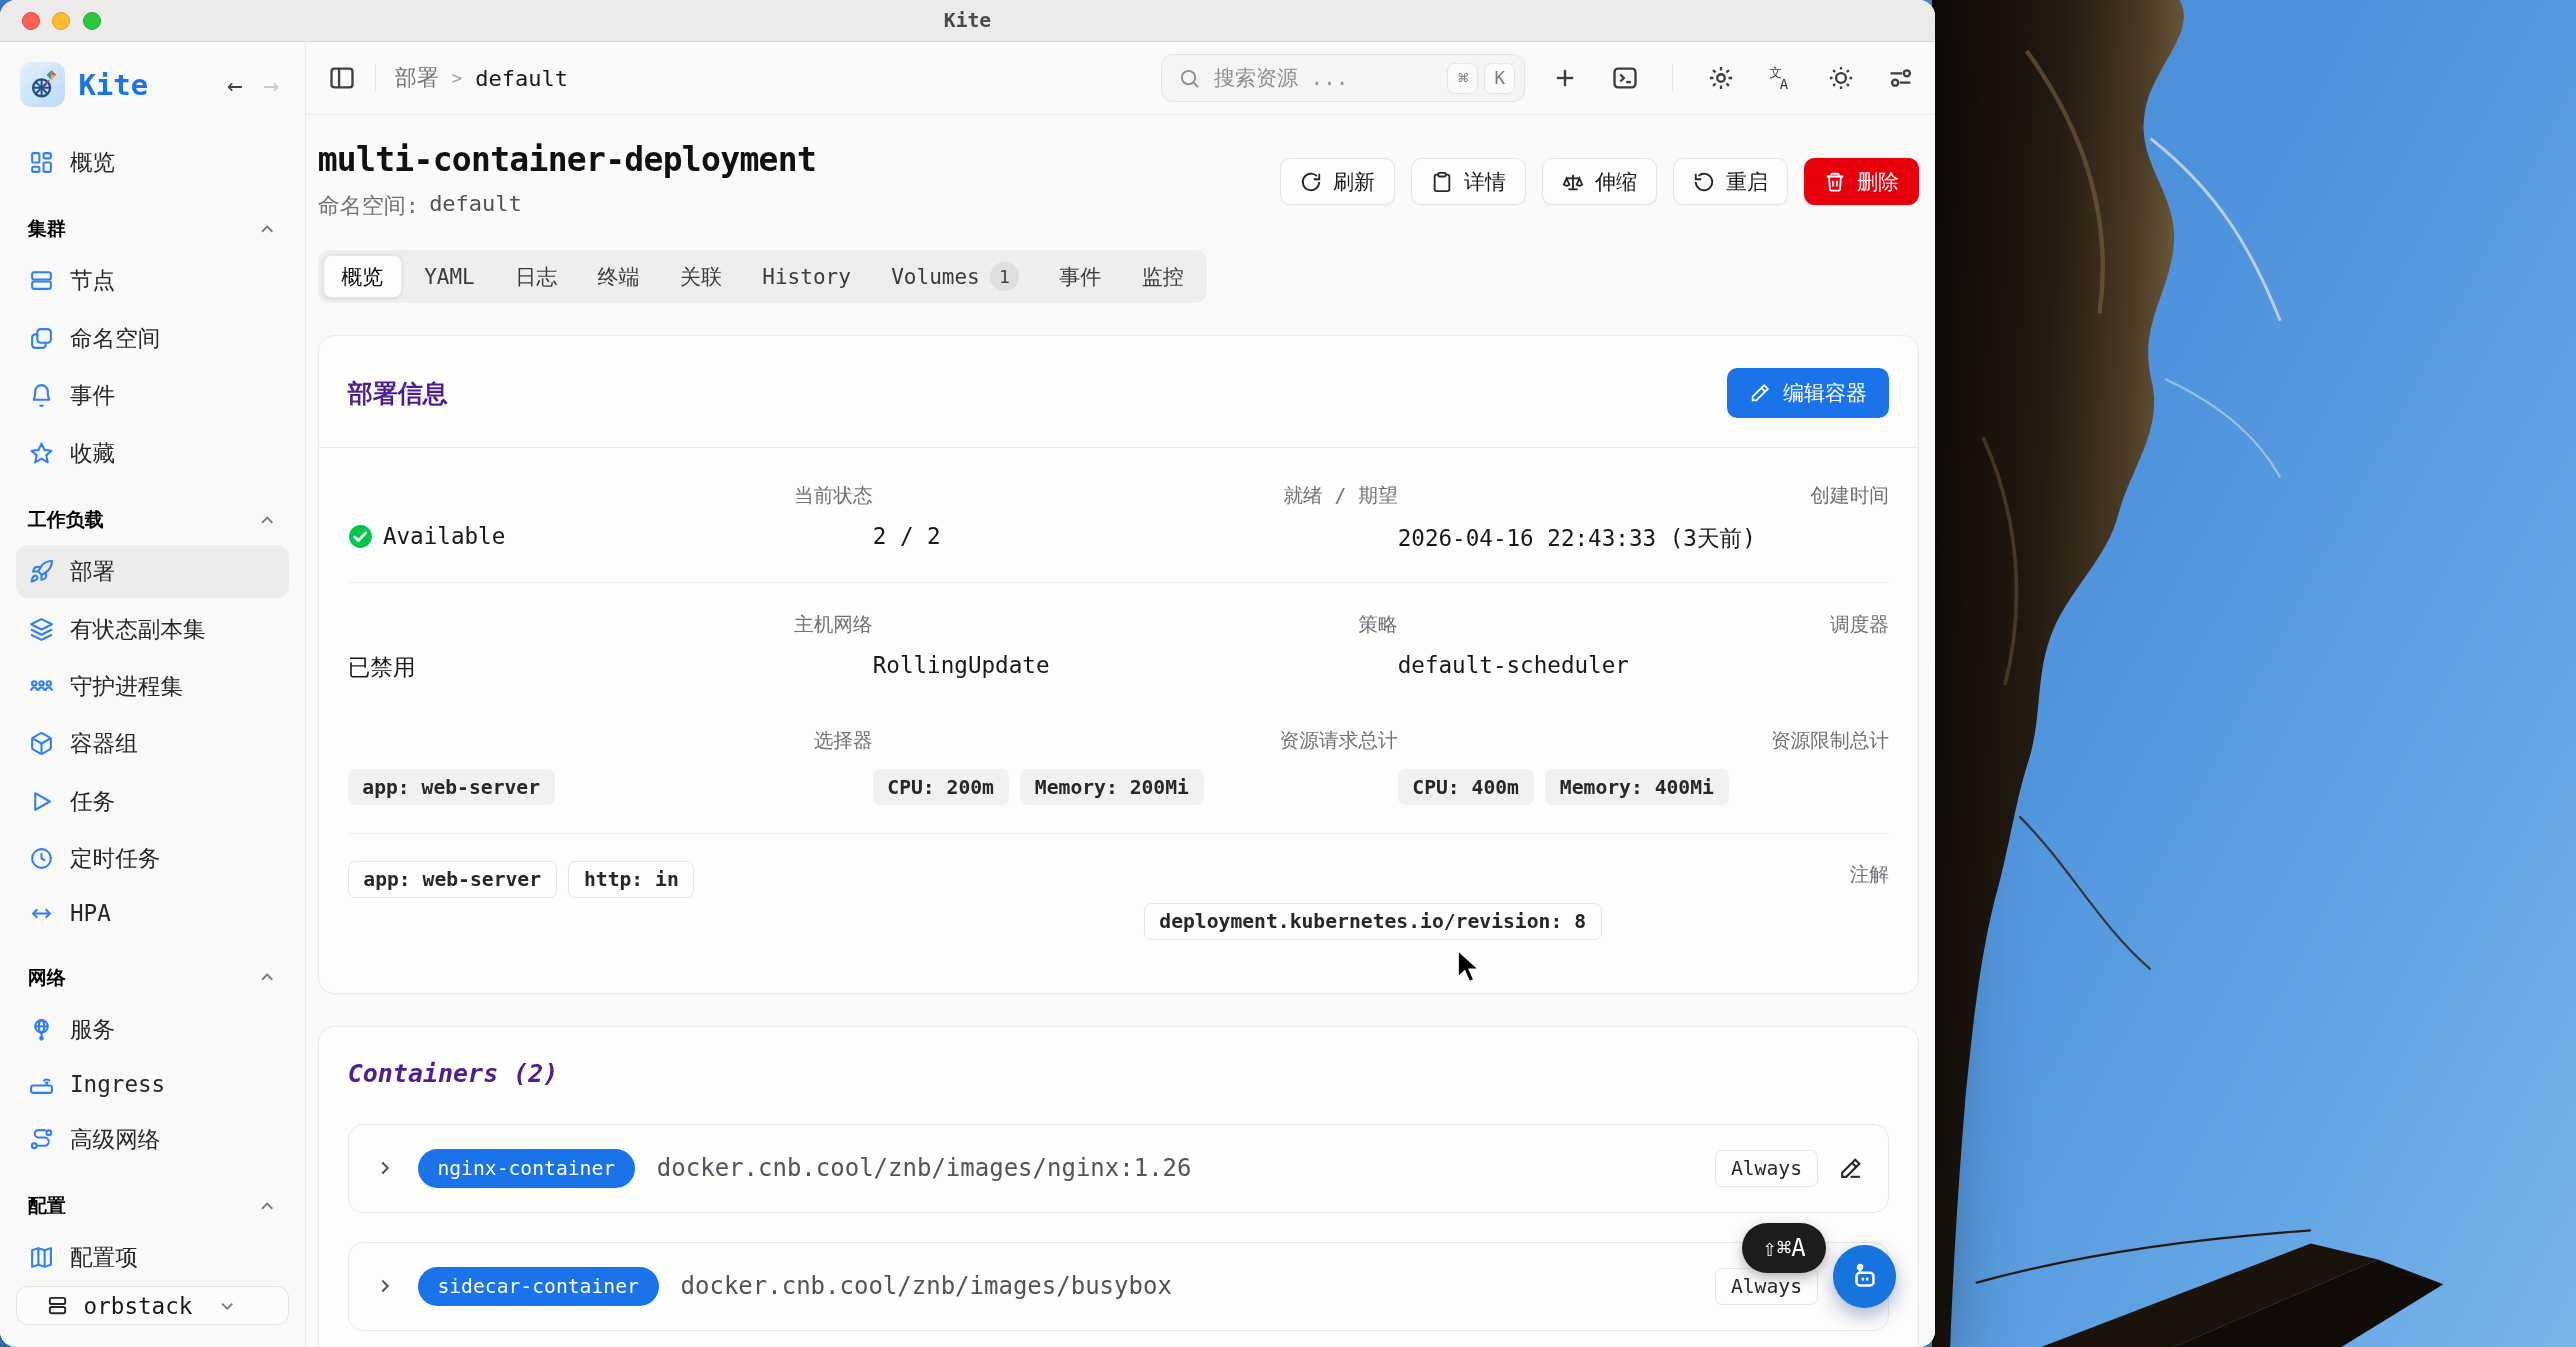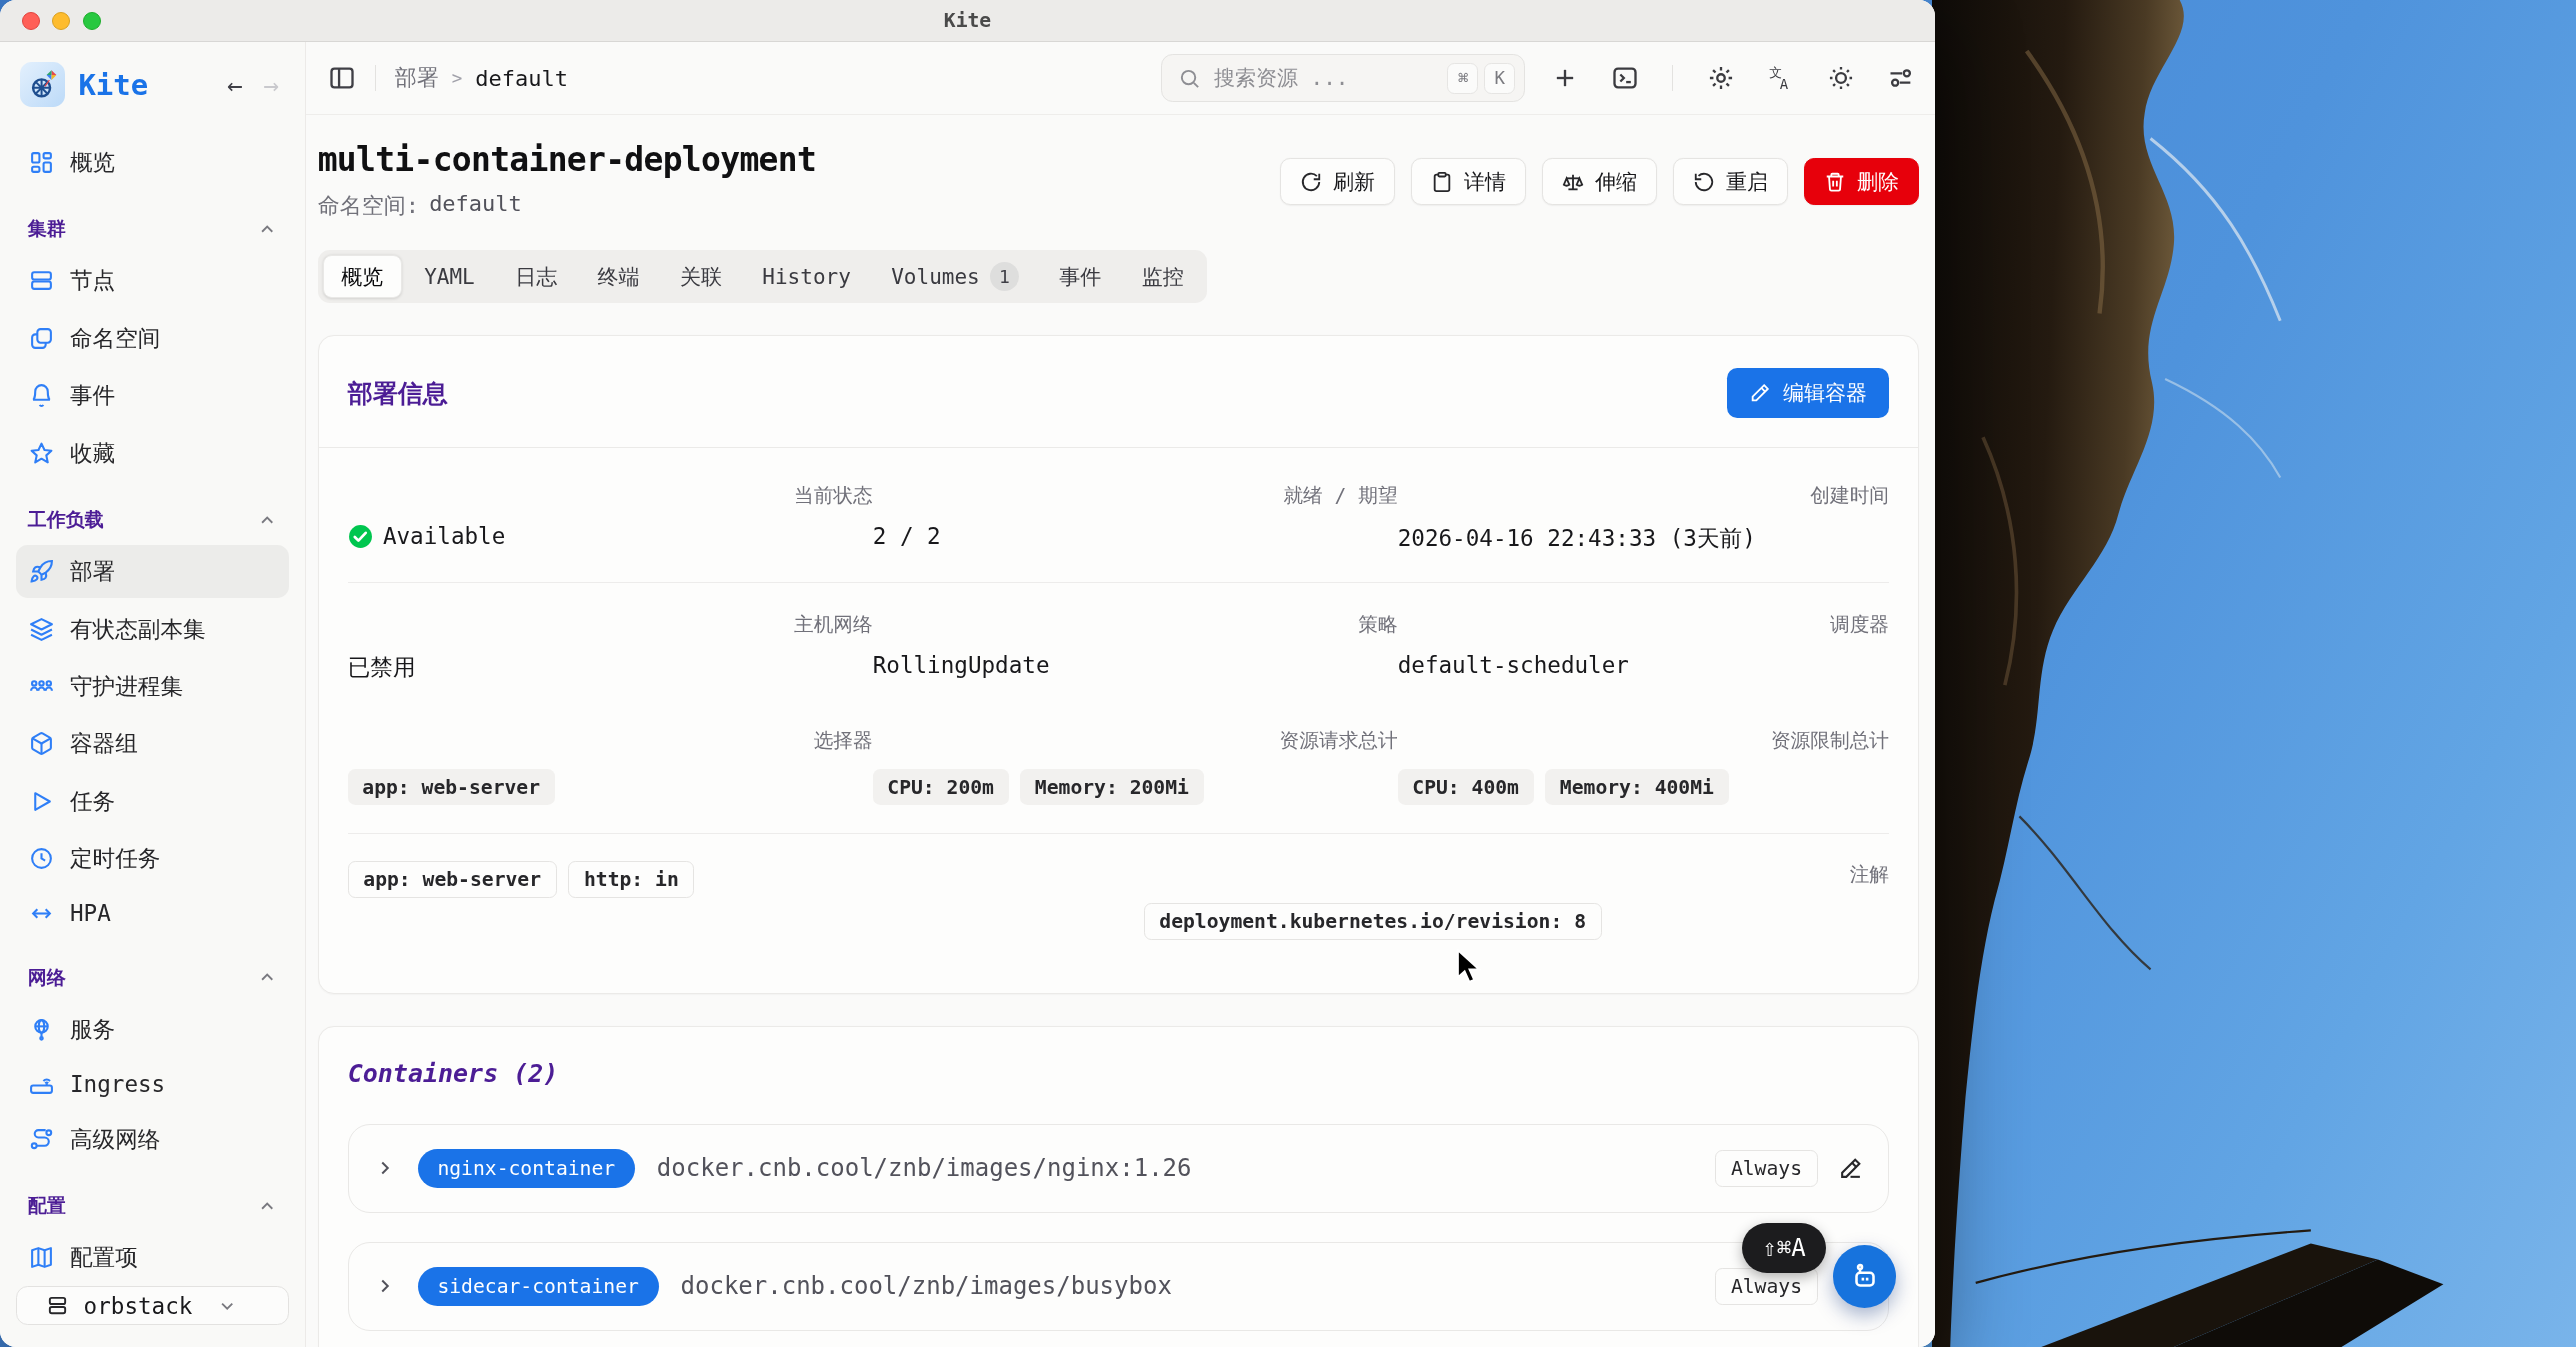--- a/index.html
+++ b/index.html
@@ -39,21 +39,21 @@
   .nav-arrows { margin-left:auto; display:flex; gap:20.4px; align-items:center; padding-right:5.8px; }
   .nav-arrows .arr { font-size:26px; line-height:1; }
   .arr.back { color:#3f3f46; }
   .arr.fwd { color:#c9c9cd; }
   .nav { flex:1; display:flex; flex-direction:column; margin-top:19px; }
   .nav-item { display:flex; align-items:center; gap:16px; padding:11px 13px; border-radius:11.7px;
     font-size:22.6px; color:#27272a; margin:2.2px 0; }
   .nav-item.active { background:#ececea; }
   .nav-item .i { color:#2f7ff7; }
   .section-head { display:flex; align-items:center; justify-content:space-between;
-    padding:25px 11.7px 10.2px; font-size:19px; font-weight:bold; color:#4c1d95; }
+    padding:25px 11.7px 10.2px; font-size:19px; font-weight:bold; color:#000000; }
   .section-head .i { color:#7a7a80; }
   .cluster-selector { margin-top:auto; border:1.5px solid #e3e2e0; background:#fcfcfb; border-radius:11.7px;
     height:60px; display:flex; align-items:center; gap:14.6px; padding:0 17.5px 0 29px; font-size:22.6px; color:#18181b; }
   .cluster-selector .i { color:#27272a; }
   .cluster-selector .chev { margin-left:10.2px; color:#7a7a80; }
   
   .main { flex:1; min-width:0; display:flex; flex-direction:column; background:#fafaf9; }
   .topbar { height:73px; flex:none; border-bottom:0.7px solid #eeedeb; display:flex; align-items:center;
     padding:0 20.4px 0 22px; }
   .panel-btn { color:#3f3f46; display:flex; }
@@ -103,21 +103,21 @@
   .info-row.two-col { grid-template-columns:796px 1fr; }
   .info-sep { height:0.7px; background:#edece a; background:#edeceb; margin:5.8px 0; }
   .info-label { font-size:19.7px; color:#71717a; margin-bottom:14.6px;text-align:right; }
   .info-value { font-size:22.6px; color:#18181b; display:flex; align-items:center; gap:10.2px; }
   .badge-row { display:flex; gap:11.7px; flex-wrap:wrap;font-weight:bold; }
   .badge-gray { background:#f2f1ef; border-radius:7.3px; padding:6.6px 14.6px; font-size:19.7px; color:#27272a; white-space:nowrap; }
   .badge-outline { border:1.5px solid #e5e4e2; background:#fdfdfc; border-radius:7.3px; padding:5.8px 14.6px;
     font-size:19.7px; color:#27272a; white-space:nowrap; }
   
   .containers-body { padding:0 29px 34px; }
-  .container-row { border:0.7px solid #e9e8e6; border-radius:22px; height:89px; display:flex;
+  .container-row { border:0.7px solid #e9e8e6; border-radius:15px; height:89px; display:flex;
     align-items:center; gap:22px; padding:12px 25px; margin-top:29px; background:#fdfdfc; }
   .container-row .chev { color:#52525b; }
   .cname-badge { background:#1a73e8; color:#fff; border-radius:728px; padding:8px 19.7px; font-size:19.7px; }
   .cimage { font-size:24px; color:#52525b; }
   .container-row .right { margin-left:auto; display:flex; align-items:center; gap:20.4px; }
   .pencil { color:#27272a; display:flex; }
   
   .shortcut-pill { position:absolute; left:1742px; top:1223px; height:50px; background:#1c1c1e;
     color:#fff; border-radius:728px; display:flex; align-items:center; padding:0 20.4px; font-size:24px;
     z-index:30; box-shadow:0 4.4px 13px rgba(0,0,0,.3); }

